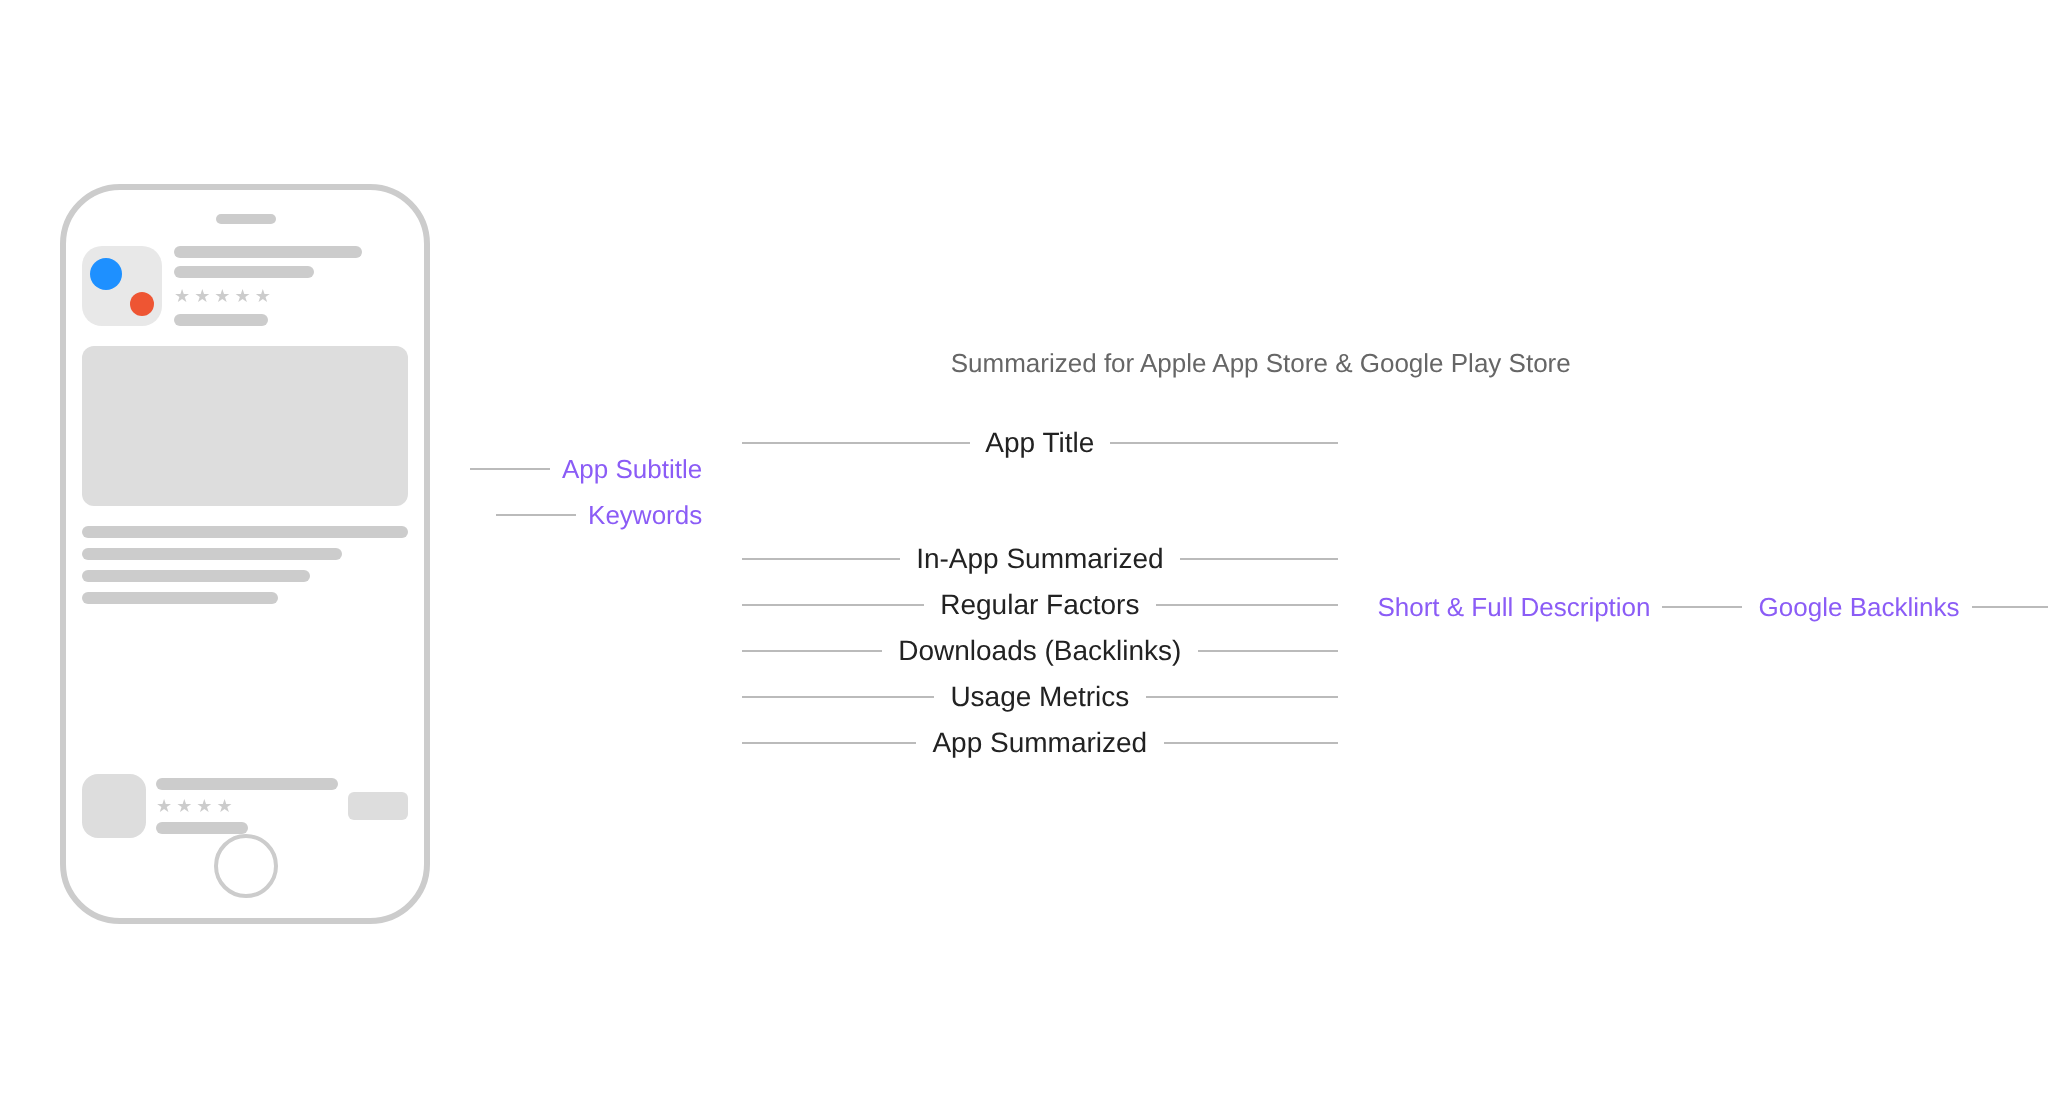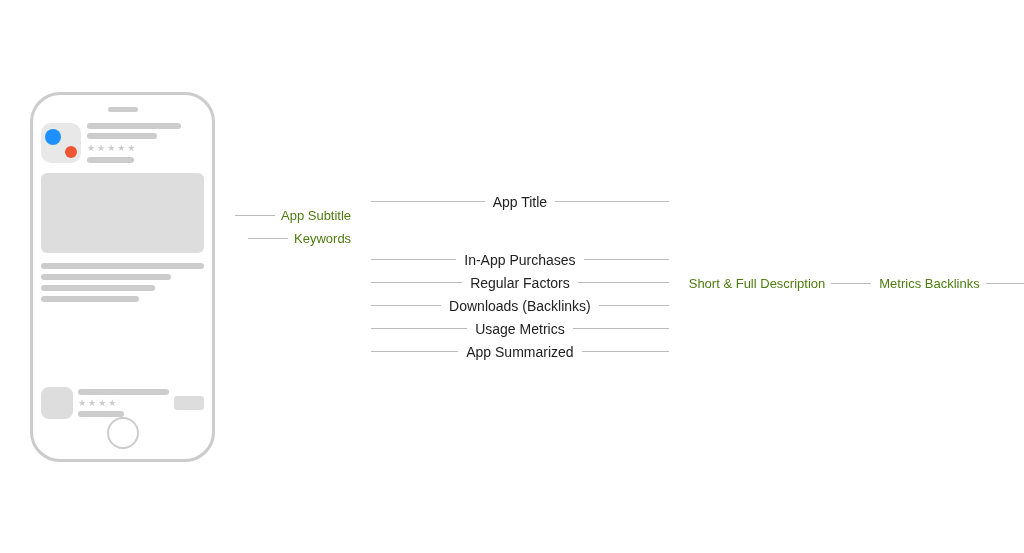--- a/index.html
+++ b/index.html
@@ -213,21 +213,21 @@
       color: #333;
     }
 
     .factor-line {
       height: 1px;
       background: #bbb;
     }
 
     .factor-label {
       font-size: 13px;
-      color: #4d7c0f;
+      color: #8b5cf6;
       white-space: nowrap;
     }
 
     .center-label {
       font-size: 14px;
       color: #222;
       font-weight: 500;
       text-align: center;
       white-space: nowrap;
     }
@@ -395,20 +395,21 @@
           <span class="star">★</span>
           <span class="star">★</span>
         </div>
         <div class="line-gray w50"></div>
       </div>
       <div style="width:30px;height:14px;background:#ddd;border-radius:3px;"></div>
     </div>
   </div>
 
   <div class="center-content">
+    <p class="subtitle">Summarized for Apple App Store &amp; Google Play Store</p>
 
     <div class="factors-layout">
 
       <div class="factors-left">
         <div class="factor-item">
           <div class="factor-line" style="width:40px;"></div>
           <span class="factor-label">App Subtitle</span>
         </div>
         <div class="factor-item">
           <div class="factor-line" style="width:40px;"></div>
@@ -421,21 +422,21 @@
         <div class="center-row">
           <div class="line-left" style="width:60px;"></div>
           <span class="center-label">App Title</span>
           <div class="line-right" style="width:60px;"></div>
         </div>
 
         <div style="height:28px;"></div>
 
         <div class="center-row">
           <div class="line-left" style="width:70px;"></div>
-          <span class="center-label">In-App Purchases</span>
+          <span class="center-label">In-App Summarized</span>
           <div class="line-right" style="width:70px;"></div>
         </div>
         <div class="center-row">
           <div class="line-left" style="width:70px;"></div>
           <span class="center-label">Regular Factors</span>
           <div class="line-right" style="width:70px;"></div>
         </div>
         <div class="center-row">
           <div class="line-left" style="width:70px;"></div>
           <span class="center-label">Downloads (Backlinks)</span>
@@ -452,21 +453,21 @@
           <div class="line-right" style="width:70px;"></div>
         </div>
       </div>
 
       <div class="factors-right">
         <div class="factor-item">
           <span class="factor-label">Short &amp; Full Description</span>
           <div class="factor-line" style="width:40px;"></div>
         </div>
         <div class="factor-item">
-          <span class="factor-label">Metrics Backlinks</span>
+          <span class="factor-label">Google Backlinks</span>
           <div class="factor-line" style="width:40px;"></div>
         </div>
       </div>
 
     </div>
   </div>
 
   <div class="phone-right">
     <div class="camera-dot"></div>
     <div class="top-bar-r"></div>

